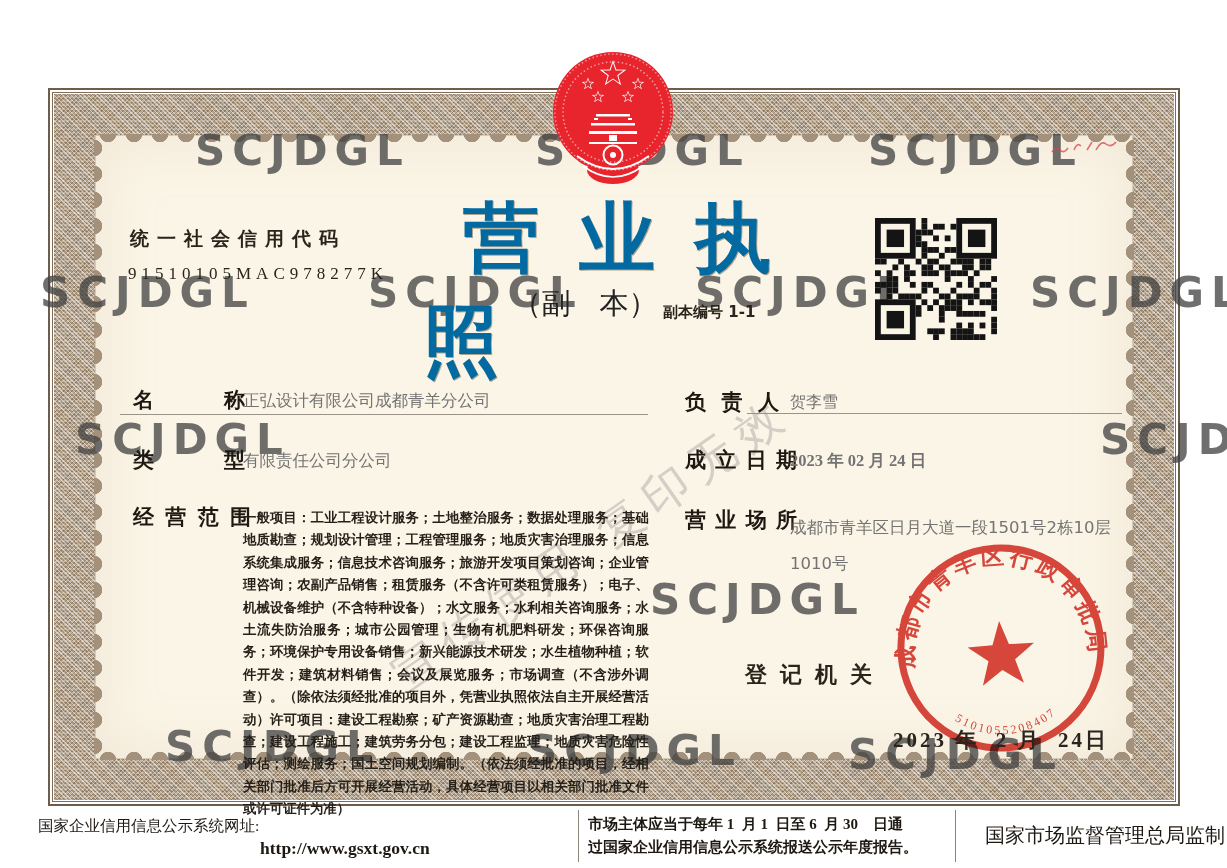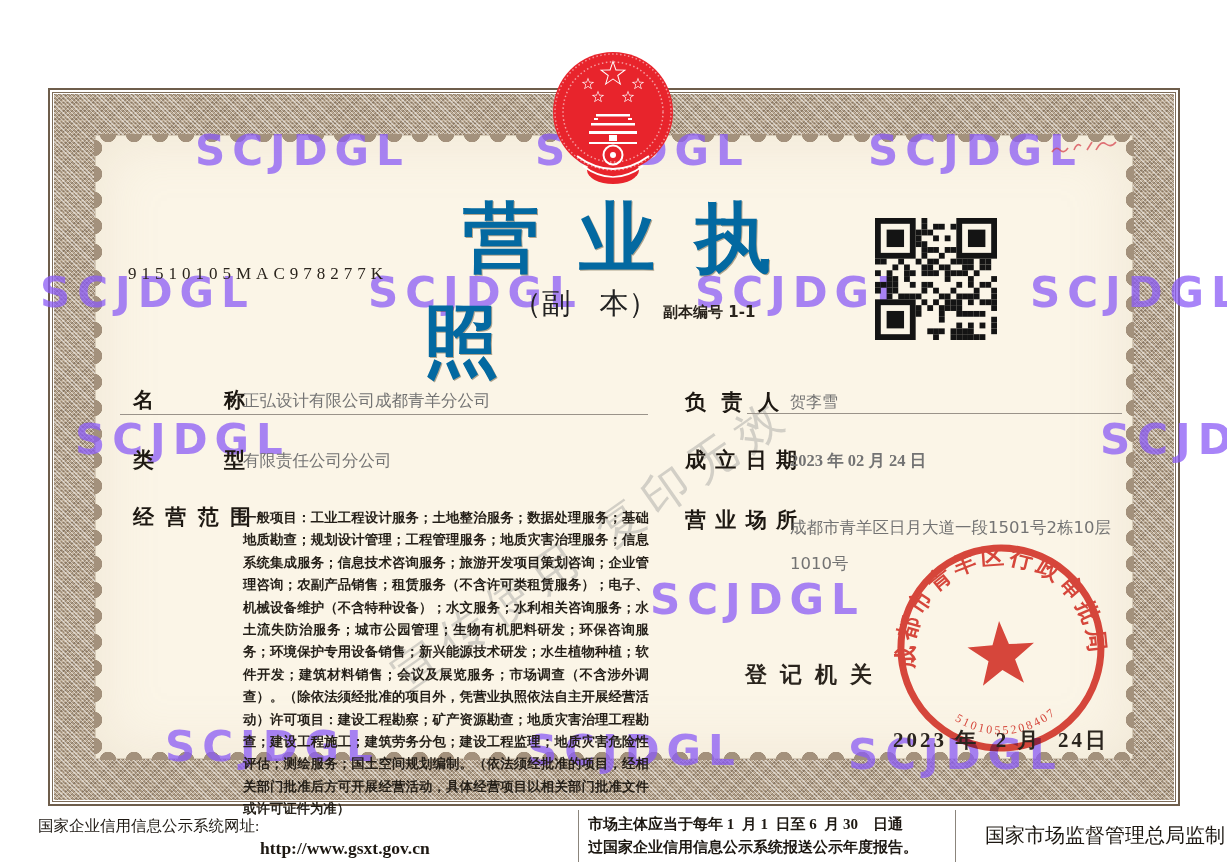--- a/index.html
+++ b/index.html
@@ -18,21 +18,21 @@
   .paper{position:absolute;inset:47px;background:#fbf5e7;
          box-shadow:inset 0 0 0 1px rgba(120,100,70,.25), inset 0 0 60px rgba(205,185,150,.25);}
   .scallop{position:absolute;}
   .sc-top{left:47px;right:47px;top:46px;height:11px;background-image:radial-gradient(circle at 13px 0px,#a3917c 8px,transparent 8.5px);background-size:26px 11px;background-repeat:repeat-x;}
   .sc-bot{left:47px;right:47px;bottom:46px;height:11px;background-image:radial-gradient(circle at 13px 11px,#a3917c 8px,transparent 8.5px);background-size:26px 11px;background-repeat:repeat-x;}
   .sc-left{top:47px;bottom:47px;left:46px;width:11px;background-image:radial-gradient(circle at 0px 13px,#a3917c 8px,transparent 8.5px);background-size:11px 26px;background-repeat:repeat-y;}
   .sc-right{top:47px;bottom:47px;right:46px;width:11px;background-image:radial-gradient(circle at 11px 13px,#a3917c 8px,transparent 8.5px);background-size:11px 26px;background-repeat:repeat-y;}
 
   
   .wm-tile{position:absolute;font-size:42px;font-weight:bold;letter-spacing:7px;
-           color:#8b5cf6;opacity:.75;white-space:nowrap;z-index:2;}
+           color:#404040;opacity:.75;white-space:nowrap;z-index:2;}
   .wm-cn{position:absolute;left:418px;top:414px;font-size:60px;font-weight:bold;letter-spacing:30px;
          color:#f2dfae;opacity:.7;white-space:nowrap;z-index:2;}
   .wm-diag{position:absolute;left:398px;top:648px;font-size:46px;letter-spacing:10px;
            color:rgba(145,145,145,.38);white-space:nowrap;transform:rotate(-35deg);
            transform-origin:0 50%;font-family:"DejaVu Serif",serif;z-index:3;}
 
   
   .credit-label{position:absolute;left:130px;top:226px;font-size:19px;font-weight:bold;letter-spacing:8px;z-index:4;}
   .credit-code{position:absolute;left:128px;top:264px;font-size:17px;letter-spacing:5px;
                font-family:"Liberation Serif","DejaVu Serif",serif;z-index:4;}
@@ -136,20 +136,21 @@
     <rect x="42" y="99" width="44" height="2.5" fill="#fff"></rect>
     <rect x="40" y="107" width="48" height="3" fill="#fff"></rect>
     <rect x="60" y="111" width="8" height="6" fill="#fff"></rect>
     <rect x="40" y="118" width="48" height="2" fill="#fff"></rect>
     <circle cx="64" cy="131" r="9.5" fill="none" stroke="#fff" stroke-width="2"></circle>
     <circle cx="64" cy="131" r="3" fill="#fff"></circle>
     <path d="M28,132 Q64,158 100,132" fill="none" stroke="#fff" stroke-width="2"></path>
     <path d="M34,142 Q64,164 94,142" fill="none" stroke="#fff" stroke-width="1.6"></path>
   </svg>
 
+  <div class="credit-label">统一社会信用代码</div>
   <div class="credit-code">91510105MAC978277K</div>
   <div class="title">营业执照</div>
   <div class="subtitle">（副　本）</div>
   <div class="copyline">
     <span>副本编号</span>
     <span>1-1</span>
   </div>
 
   <svg class="qr" id="qrsvg" viewBox="0 0 117.6 117.6">
       <rect x="44.8" y="0" width="5.6" height="5.6" fill="#141414"></rect>

